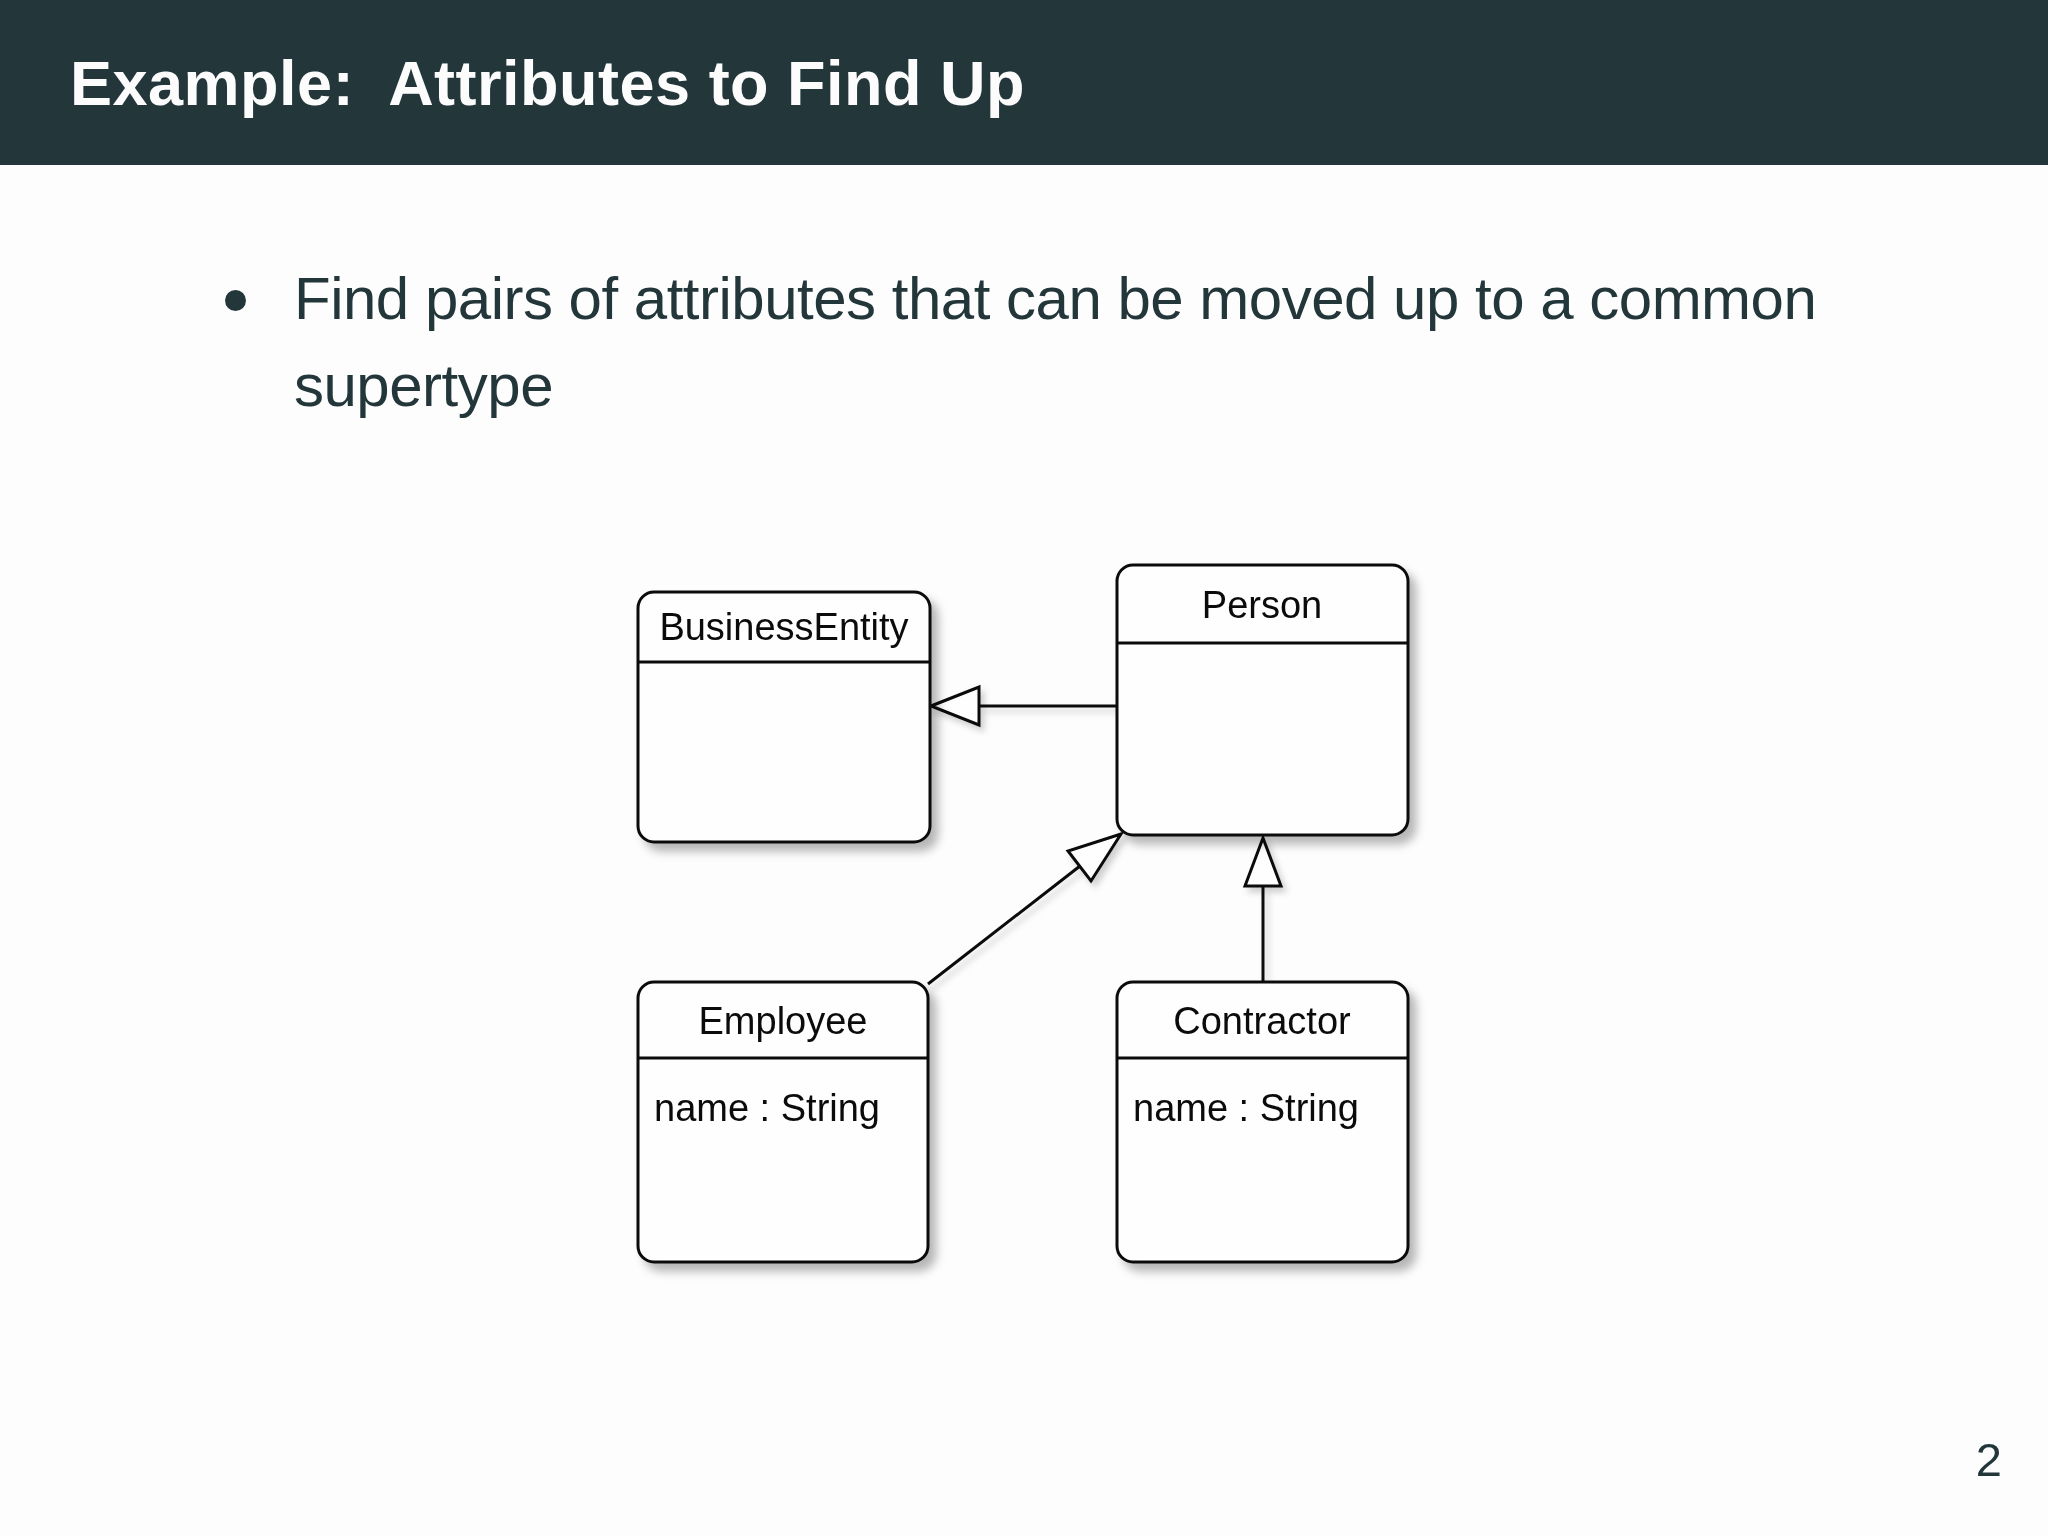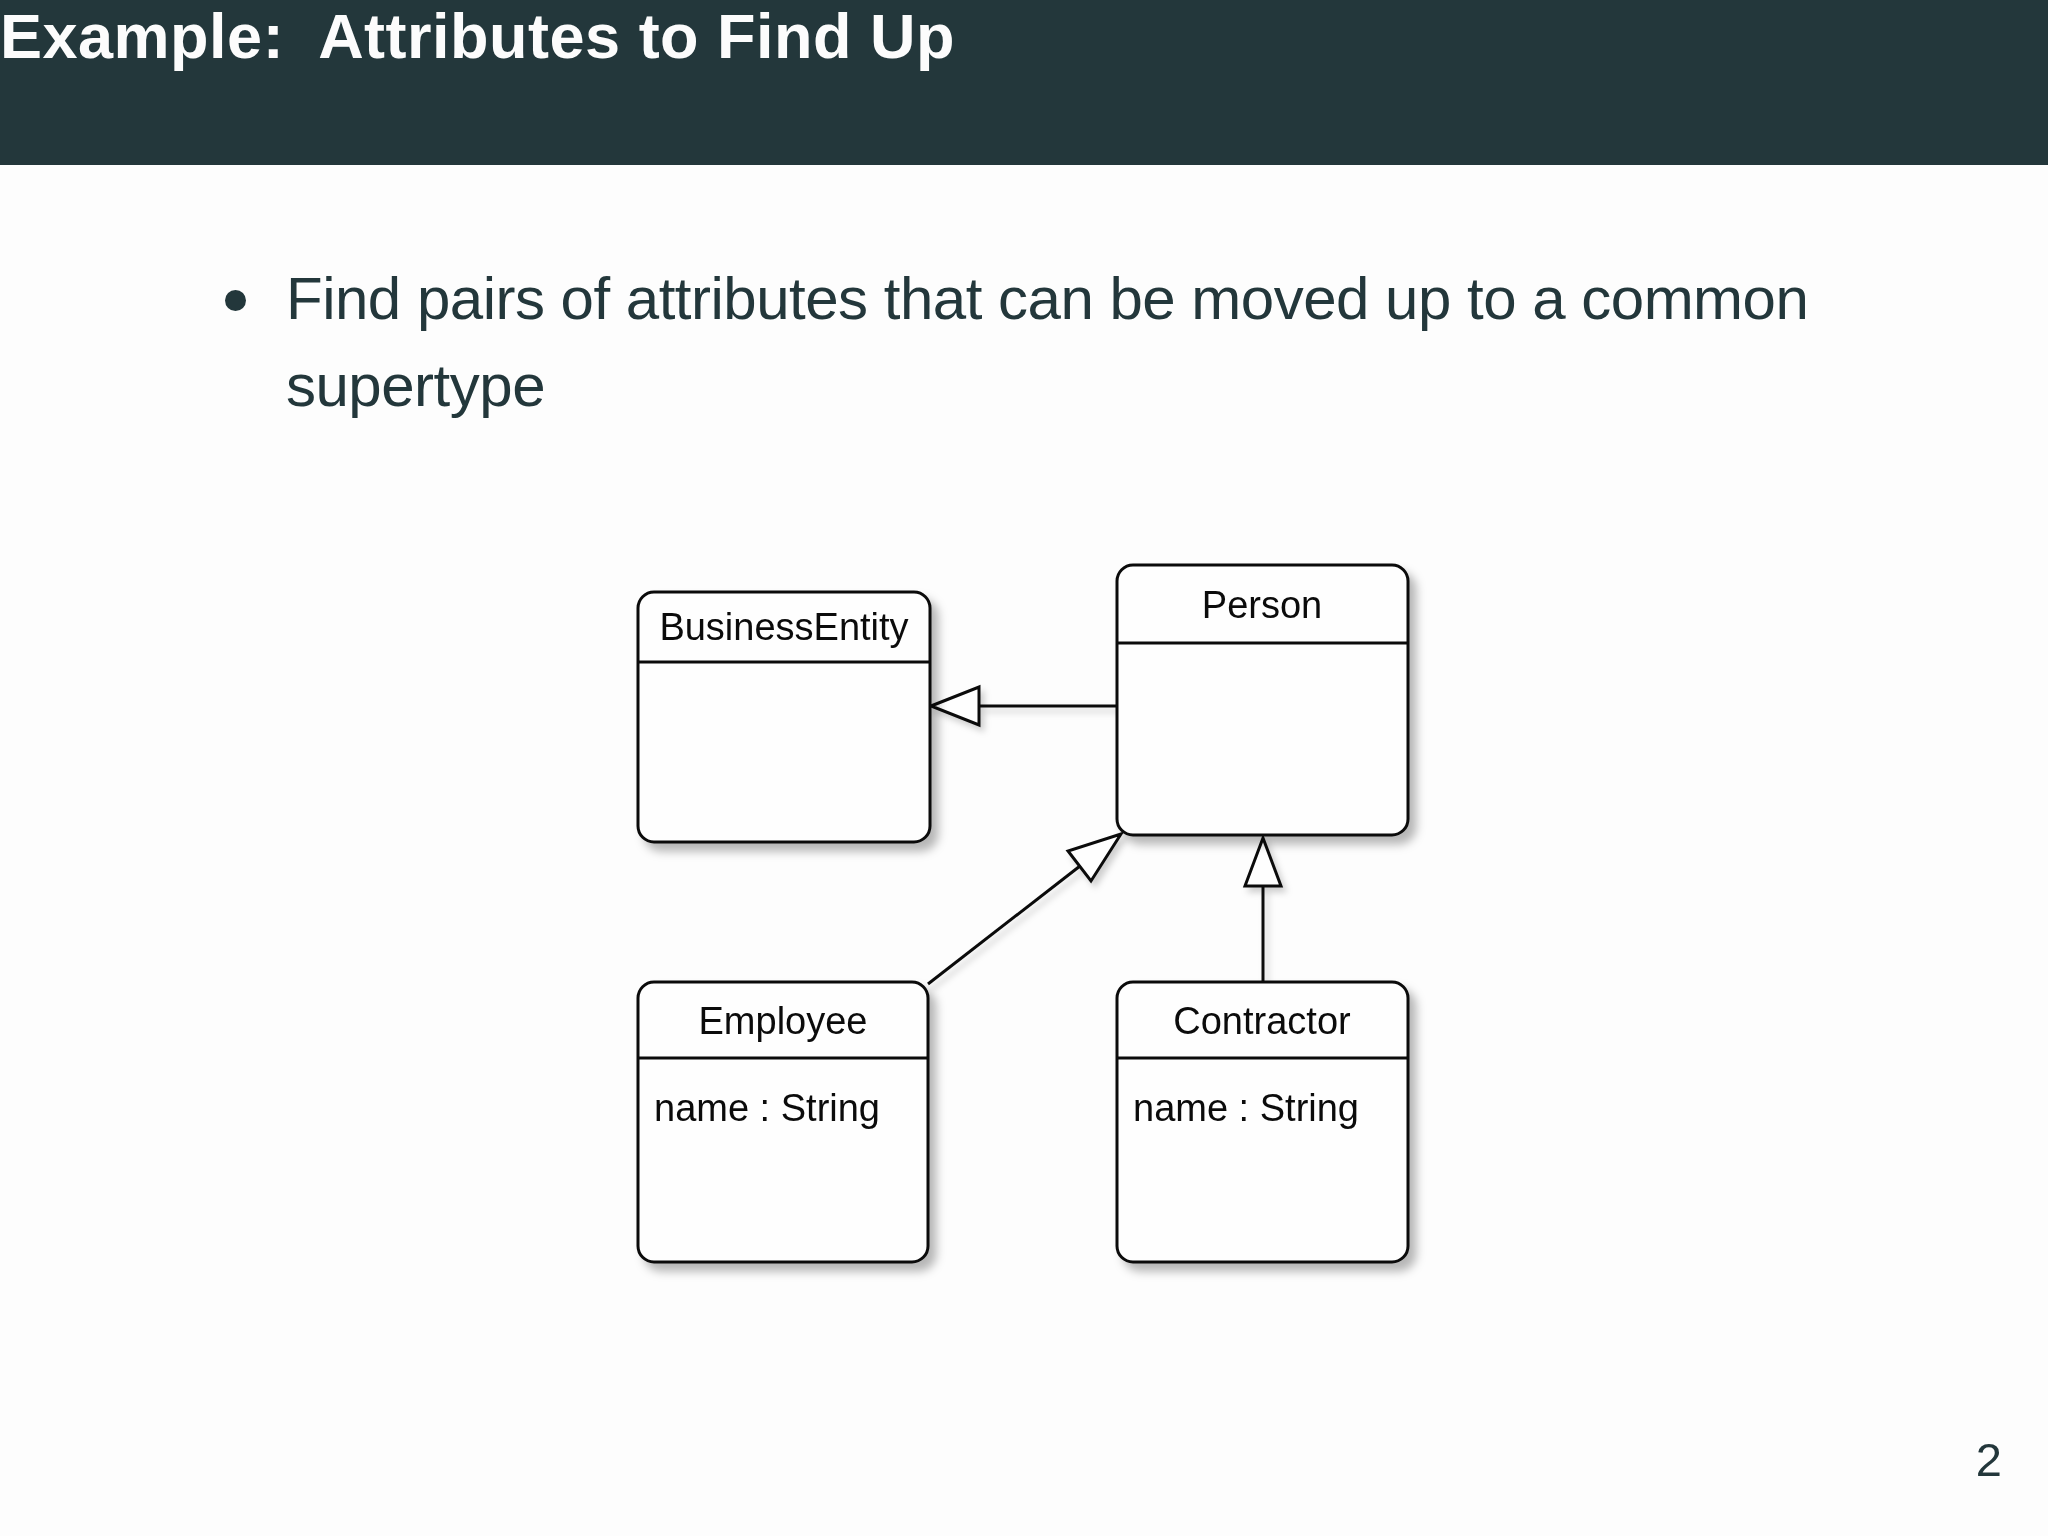--- a/index.html
+++ b/index.html
@@ -19,35 +19,37 @@
     position: relative;
     overflow: hidden;
   }
   .slide { position: absolute; inset: 0; }
 
   
   .header {
     position: absolute; left: 0; top: 0;
     width: 2048px; height: 165px;
     background: var(--header-bg);
-    display: flex; align-items: flex-start;
+    display: flex; align-items: center;
+    padding-left: 70px;
   }
   .header .title {
     display: flex; gap: 34px;
     color: var(--header-fg);
     font-size: 63px; font-weight: bold;
     letter-spacing: 0.5px;
     white-space: nowrap;
   }
 
   
   .bullet-row {
     position: absolute; left: 225px; top: 255px;
     display: flex; align-items: flex-start;
     width: 1700px;
+    gap: 8px;
   }
   .bullet-dot {
     width: 21px; height: 21px; border-radius: 50%;
     background: var(--body-text);
     margin-top: 35px;
     flex: 0 0 auto;
   }
   .bullet-text {
     margin-left: 40px;
     width: 1620px;

